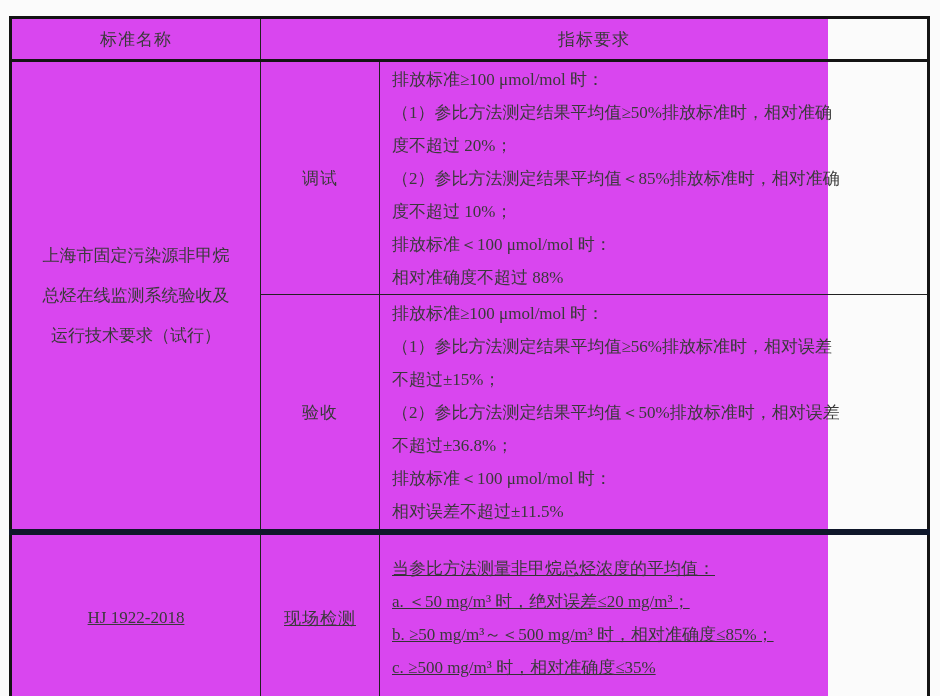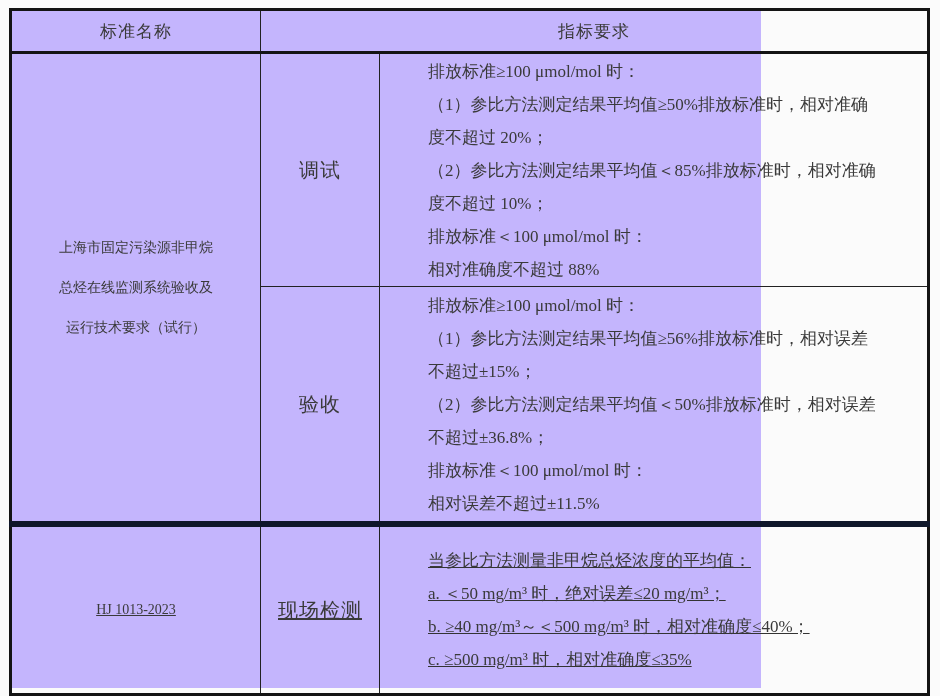--- a/index.html
+++ b/index.html
@@ -8,24 +8,24 @@
     width: 940px;
     height: 696px;
     background: #fbfbfb;
     font-family: "Liberation Serif", "DejaVu Serif", serif;
     color: #333333;
     overflow: hidden;
   }
   .doc-wrap {
     position: absolute;
     left: 9px;
-    top: 8px;
-    width: 752px;
+    top: 16px;
+    width: 819px;
     height: 680px;
-    background: #c4b5fd;
+    background: #d946ef;
   }
   table.std-table {
     border-collapse: collapse;
     table-layout: fixed;
     width: 100%;
     height: 100%;
     border: 3px solid #141414;
   }
   .std-table th, .std-table td {
     border: 1px solid #222222;
@@ -42,45 +42,44 @@
     letter-spacing: 1px;
     color: #3a3a3a;
   }
   
   tr.sub-debug td { height: 232px; }
   tr.sub-accept td { height: 234px; }
   tr.row-hj td { height: 166px; border-top: 6px solid #0f172a; text-decoration: underline; }
   td.name-cell {
     text-align: center;
     vertical-align: middle;
-    font-size: 14px;
+    font-size: 17px;
     color: #3a3a3a;
   }
   td.name-cell .name-line {
     line-height: 40px;
     white-space: nowrap;
   }
   td.phase-cell {
     text-align: center;
     vertical-align: middle;
-    font-size: 20px;
+    font-size: 17px;
     letter-spacing: 1px;
     color: #3a3a3a;
   }
   td.req-cell {
     vertical-align: middle;
     padding-left: 12px;
     padding-right: 6px;
   }
   td.req-cell .ln {
     font-size: 17px;
     line-height: 33px;
     white-space: nowrap;
     color: #3a3a3a;
-    margin-left: 36px;
   }
 </style>
 </head>
 <body>
 
 <div class="doc-wrap">
   <table class="std-table">
     <colgroup>
       <col style="width:250px">
       <col style="width:119px">
@@ -119,25 +118,25 @@
         <div class="ln">不超过±15%；</div>
         <div class="ln">（2）参比方法测定结果平均值＜50%排放标准时，相对误差</div>
         <div class="ln">不超过±36.8%；</div>
         <div class="ln">排放标准＜100 μmol/mol 时：</div>
         <div class="ln">相对误差不超过±11.5%</div>
       </td>
     </tr>
 
     <tr class="row-hj">
       <td class="name-cell">
-        <div class="name-line">HJ 1013-2023</div>
+        <div class="name-line">HJ 1922-2018</div>
       </td>
       <td class="phase-cell">现场检测</td>
       <td class="req-cell">
         <div class="ln">当参比方法测量非甲烷总烃浓度的平均值：</div>
         <div class="ln">a. ＜50 mg/m³ 时，绝对误差≤20 mg/m³；</div>
-        <div class="ln">b. ≥40 mg/m³～＜500 mg/m³ 时，相对准确度≤40%；</div>
+        <div class="ln">b. ≥50 mg/m³～＜500 mg/m³ 时，相对准确度≤85%；</div>
         <div class="ln">c. ≥500 mg/m³ 时，相对准确度≤35%</div>
       </td>
     </tr>
   </tbody>
     </table>
 </div>
 
 </body></html>

